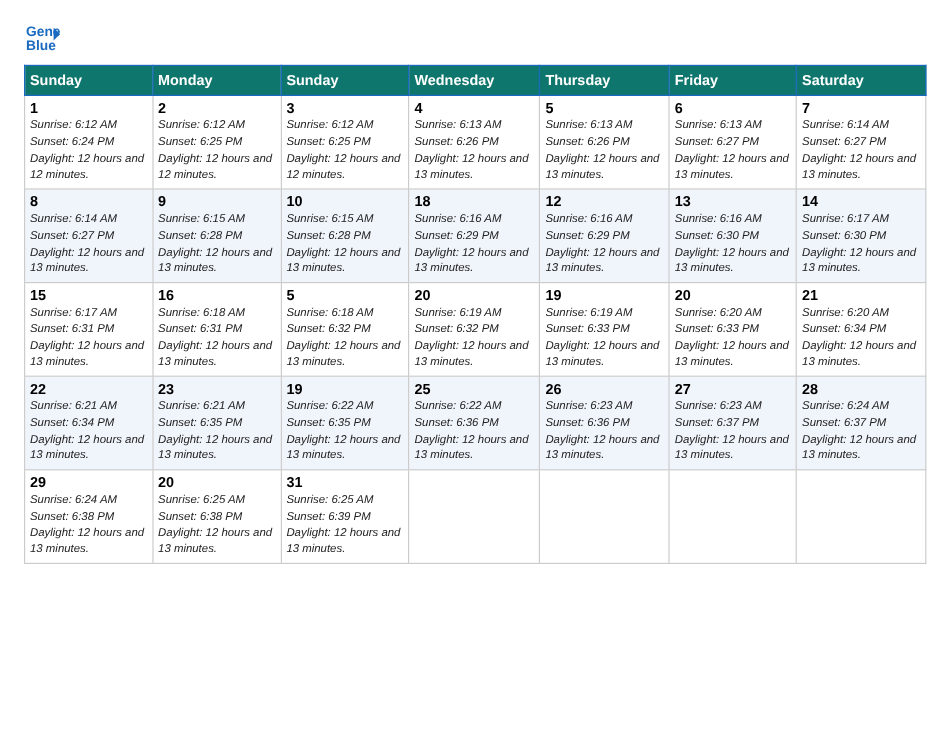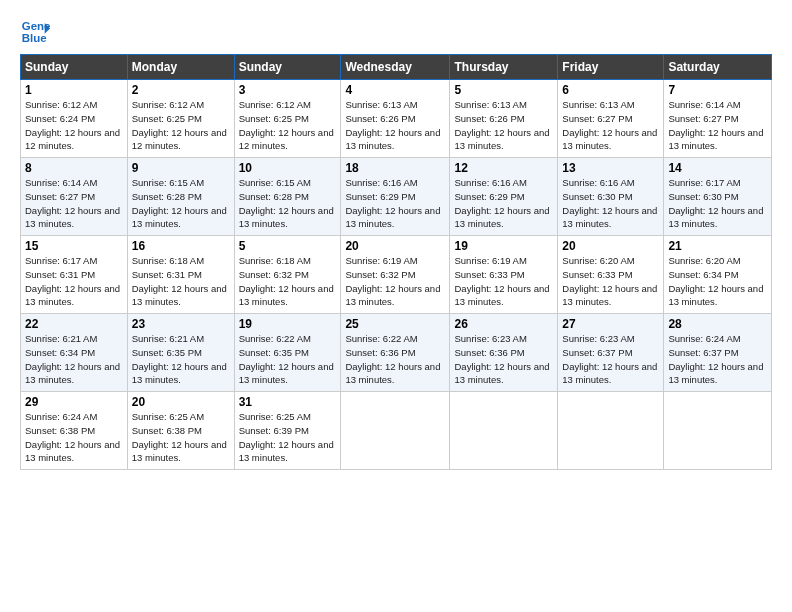--- a/index.html
+++ b/index.html
@@ -42,21 +42,21 @@
     .location {
       font-size: 14px;
       color: #555;
     }
     .calendar {
       width: 100%;
       border-collapse: collapse;
       font-size: 10.5px;
     }
     .calendar th {
-      background: #404040;
+      background: #0f766e;
       color: #fff;
       padding: 5px 4px;
       text-align: left;
       font-size: 12px;
       font-weight: bold;
       border: 1px solid #1a6abf;
     }
     .calendar td {
       border: 1px solid #ccc;
       vertical-align: top;
@@ -71,20 +71,21 @@
     .day-num {
       font-weight: bold;
       font-size: 12px;
       display: block;
       margin-bottom: 1px;
     }
     .day-info {
       font-size: 9.5px;
       color: #222;
       line-height: 1.35;
+      font-style: italic;
     }
     .empty {
       background: #fff !important;
     }
   </style>
 </head>
 <body>
 
 <div class="page">
   <div class="header">

